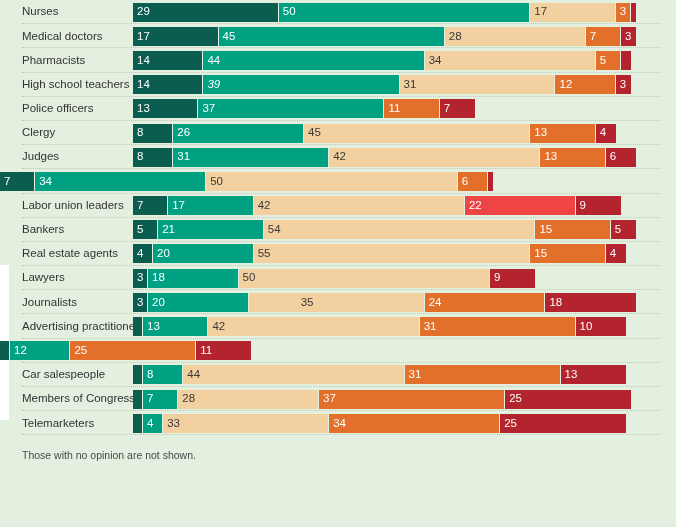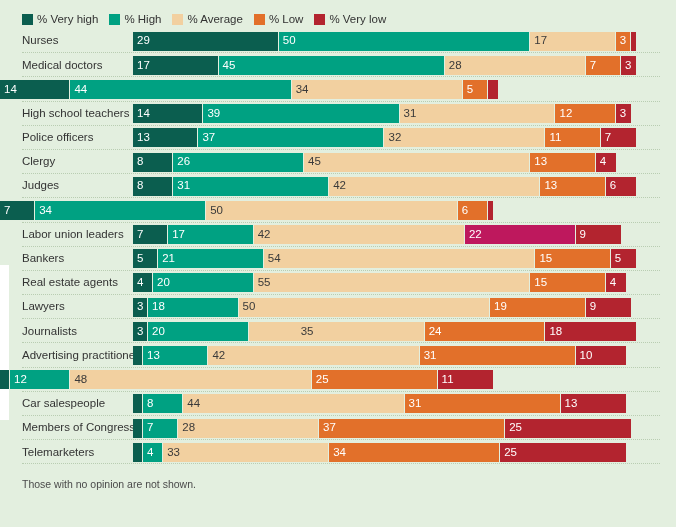--- a/index.html
+++ b/index.html
@@ -115,42 +115,20 @@
     color: #4a4a4a;
   }
 </style>
 </head>
 <body>
 
 <div id="left-gutter"></div>
 
 <div id="chart">
 
-  <div id="legend">
-      <div class="legend-item">
-        <span class="legend-swatch" style="background: rgb(11, 94, 79);"></span>
-        <span>% Very high</span>
-      </div>
-      <div class="legend-item">
-        <span class="legend-swatch" style="background: rgb(0, 161, 130);"></span>
-        <span>% High</span>
-      </div>
-      <div class="legend-item">
-        <span class="legend-swatch" style="background: rgb(242, 208, 160);"></span>
-        <span>% Average</span>
-      </div>
-      <div class="legend-item">
-        <span class="legend-swatch" style="background: rgb(226, 112, 42);"></span>
-        <span>% Low</span>
-      </div>
-      <div class="legend-item">
-        <span class="legend-swatch" style="background: rgb(179, 36, 47);"></span>
-        <span>% Very low</span>
-      </div>
-    </div>
 
   <div id="rows">
       <div class="row">
         <div class="row-label">Nurses</div>
         <div class="bar-wrap">
           <div class="seg" style="width: 145.87px; background: rgb(11, 94, 79);">
             <span class="val" style="color: rgb(255, 255, 255);">29</span>
           </div>
           <div class="seg" style="width: 251.5px; background: rgb(0, 161, 130);">
             <span class="val" style="color: rgb(255, 255, 255);">50</span>
@@ -180,20 +158,21 @@
           <div class="seg" style="width: 35.21px; background: rgb(226, 112, 42);">
             <span class="val" style="color: rgb(255, 255, 255);">7</span>
           </div>
           <div class="seg" style="width: 15.09px; background: rgb(179, 36, 47);">
             <span class="val" style="color: rgb(255, 255, 255);">3</span>
           </div>
         </div>
         <div class="row-sep"></div>
       </div>
       <div class="row">
+        <div class="row-label">Pharmacists</div>
         <div class="bar-wrap">
           <div class="seg" style="width: 70.42px; background: rgb(11, 94, 79);">
             <span class="val" style="color: rgb(255, 255, 255);">14</span>
           </div>
           <div class="seg" style="width: 221.32px; background: rgb(0, 161, 130);">
             <span class="val" style="color: rgb(255, 255, 255);">44</span>
           </div>
           <div class="seg" style="width: 171.02px; background: rgb(242, 208, 160);">
             <span class="val" style="color: rgb(58, 58, 58);">34</span>
           </div>
@@ -203,21 +182,21 @@
           <div class="seg" style="width: 10.06px; background: rgb(179, 36, 47);"></div>
         </div>
         <div class="row-sep"></div>
       </div>
       <div class="row">
         <div class="row-label">High school teachers</div>
         <div class="bar-wrap">
           <div class="seg" style="width: 70.42px; background: rgb(11, 94, 79);">
             <span class="val" style="color: rgb(255, 255, 255);">14</span>
           </div>
-          <div class="seg" style="width: 196.17px; background: rgb(0, 161, 130);">
+          <div class="seg" style="width: 196.17px; background: rgb(0, 161, 130); font-style: italic;">
             <span class="val" style="color: rgb(255, 255, 255);">39</span>
           </div>
           <div class="seg" style="width: 155.93px; background: rgb(242, 208, 160);">
             <span class="val" style="color: rgb(58, 58, 58);">31</span>
           </div>
           <div class="seg" style="width: 60.36px; background: rgb(226, 112, 42);">
             <span class="val" style="color: rgb(255, 255, 255);">12</span>
           </div>
           <div class="seg" style="width: 15.09px; background: rgb(179, 36, 47);">
             <span class="val" style="color: rgb(255, 255, 255);">3</span>
@@ -227,23 +206,20 @@
       </div>
       <div class="row">
         <div class="row-label">Police officers</div>
         <div class="bar-wrap">
           <div class="seg" style="width: 65.39px; background: rgb(11, 94, 79);">
             <span class="val" style="color: rgb(255, 255, 255);">13</span>
           </div>
           <div class="seg" style="width: 186.11px; background: rgb(0, 161, 130);">
             <span class="val" style="color: rgb(255, 255, 255);">37</span>
           </div>
-          <div class="seg" style="width: 160.96px; background: rgb(242, 208, 160);">
-            <span class="val" style="color: rgb(58, 58, 58);">32</span>
-          </div>
           <div class="seg" style="width: 55.33px; background: rgb(226, 112, 42);">
             <span class="val" style="color: rgb(255, 255, 255);">11</span>
           </div>
           <div class="seg" style="width: 35.21px; background: rgb(179, 36, 47);">
             <span class="val" style="color: rgb(255, 255, 255);">7</span>
           </div>
         </div>
         <div class="row-sep"></div>
       </div>
       <div class="row">
@@ -311,21 +287,21 @@
         <div class="bar-wrap">
           <div class="seg" style="width: 35.21px; background: rgb(11, 94, 79);">
             <span class="val" style="color: rgb(255, 255, 255);">7</span>
           </div>
           <div class="seg" style="width: 85.51px; background: rgb(0, 161, 130);">
             <span class="val" style="color: rgb(255, 255, 255);">17</span>
           </div>
           <div class="seg" style="width: 211.26px; background: rgb(242, 208, 160);">
             <span class="val" style="color: rgb(58, 58, 58);">42</span>
           </div>
-          <div class="seg" style="width: 110.66px; background: #be185d;">
+          <div class="seg" style="width: 110.66px; background: #ef4444;">
             <span class="val" style="color: rgb(255, 255, 255);">22</span>
           </div>
           <div class="seg" style="width: 45.27px; background: rgb(179, 36, 47);">
             <span class="val" style="color: rgb(255, 255, 255);">9</span>
           </div>
         </div>
         <div class="row-sep"></div>
       </div>
       <div class="row">
         <div class="row-label">Bankers</div>
@@ -373,23 +349,20 @@
         <div class="row-label">Lawyers</div>
         <div class="bar-wrap">
           <div class="seg" style="width: 15.09px; background: rgb(11, 94, 79);">
             <span class="val" style="color: rgb(255, 255, 255);">3</span>
           </div>
           <div class="seg" style="width: 90.54px; background: rgb(0, 161, 130);">
             <span class="val" style="color: rgb(255, 255, 255);">18</span>
           </div>
           <div class="seg" style="width: 251.5px; background: rgb(242, 208, 160);">
             <span class="val" style="color: rgb(58, 58, 58);">50</span>
-          </div>
-          <div class="seg" style="width: 95.57px; background: rgb(226, 112, 42);">
-            <span class="val" style="color: rgb(255, 255, 255);">19</span>
           </div>
           <div class="seg" style="width: 45.27px; background: rgb(179, 36, 47);">
             <span class="val" style="color: rgb(255, 255, 255);">9</span>
           </div>
         </div>
         <div class="row-sep"></div>
       </div>
       <div class="row">
         <div class="row-label">Journalists</div>
         <div class="bar-wrap">
@@ -429,23 +402,20 @@
           </div>
         </div>
         <div class="row-sep"></div>
       </div>
       <div class="row">
         <div class="bar-wrap">
           <div class="seg" style="width: 10.06px; background: rgb(11, 94, 79);"></div>
           <div class="seg" style="width: 60.36px; background: rgb(0, 161, 130);">
             <span class="val" style="color: rgb(255, 255, 255);">12</span>
           </div>
-          <div class="seg" style="width: 241.44px; background: rgb(242, 208, 160);">
-            <span class="val" style="color: rgb(58, 58, 58);">48</span>
-          </div>
           <div class="seg" style="width: 125.75px; background: rgb(226, 112, 42);">
             <span class="val" style="color: rgb(255, 255, 255);">25</span>
           </div>
           <div class="seg" style="width: 55.33px; background: rgb(179, 36, 47);">
             <span class="val" style="color: rgb(255, 255, 255);">11</span>
           </div>
         </div>
         <div class="row-sep"></div>
       </div>
       <div class="row">

